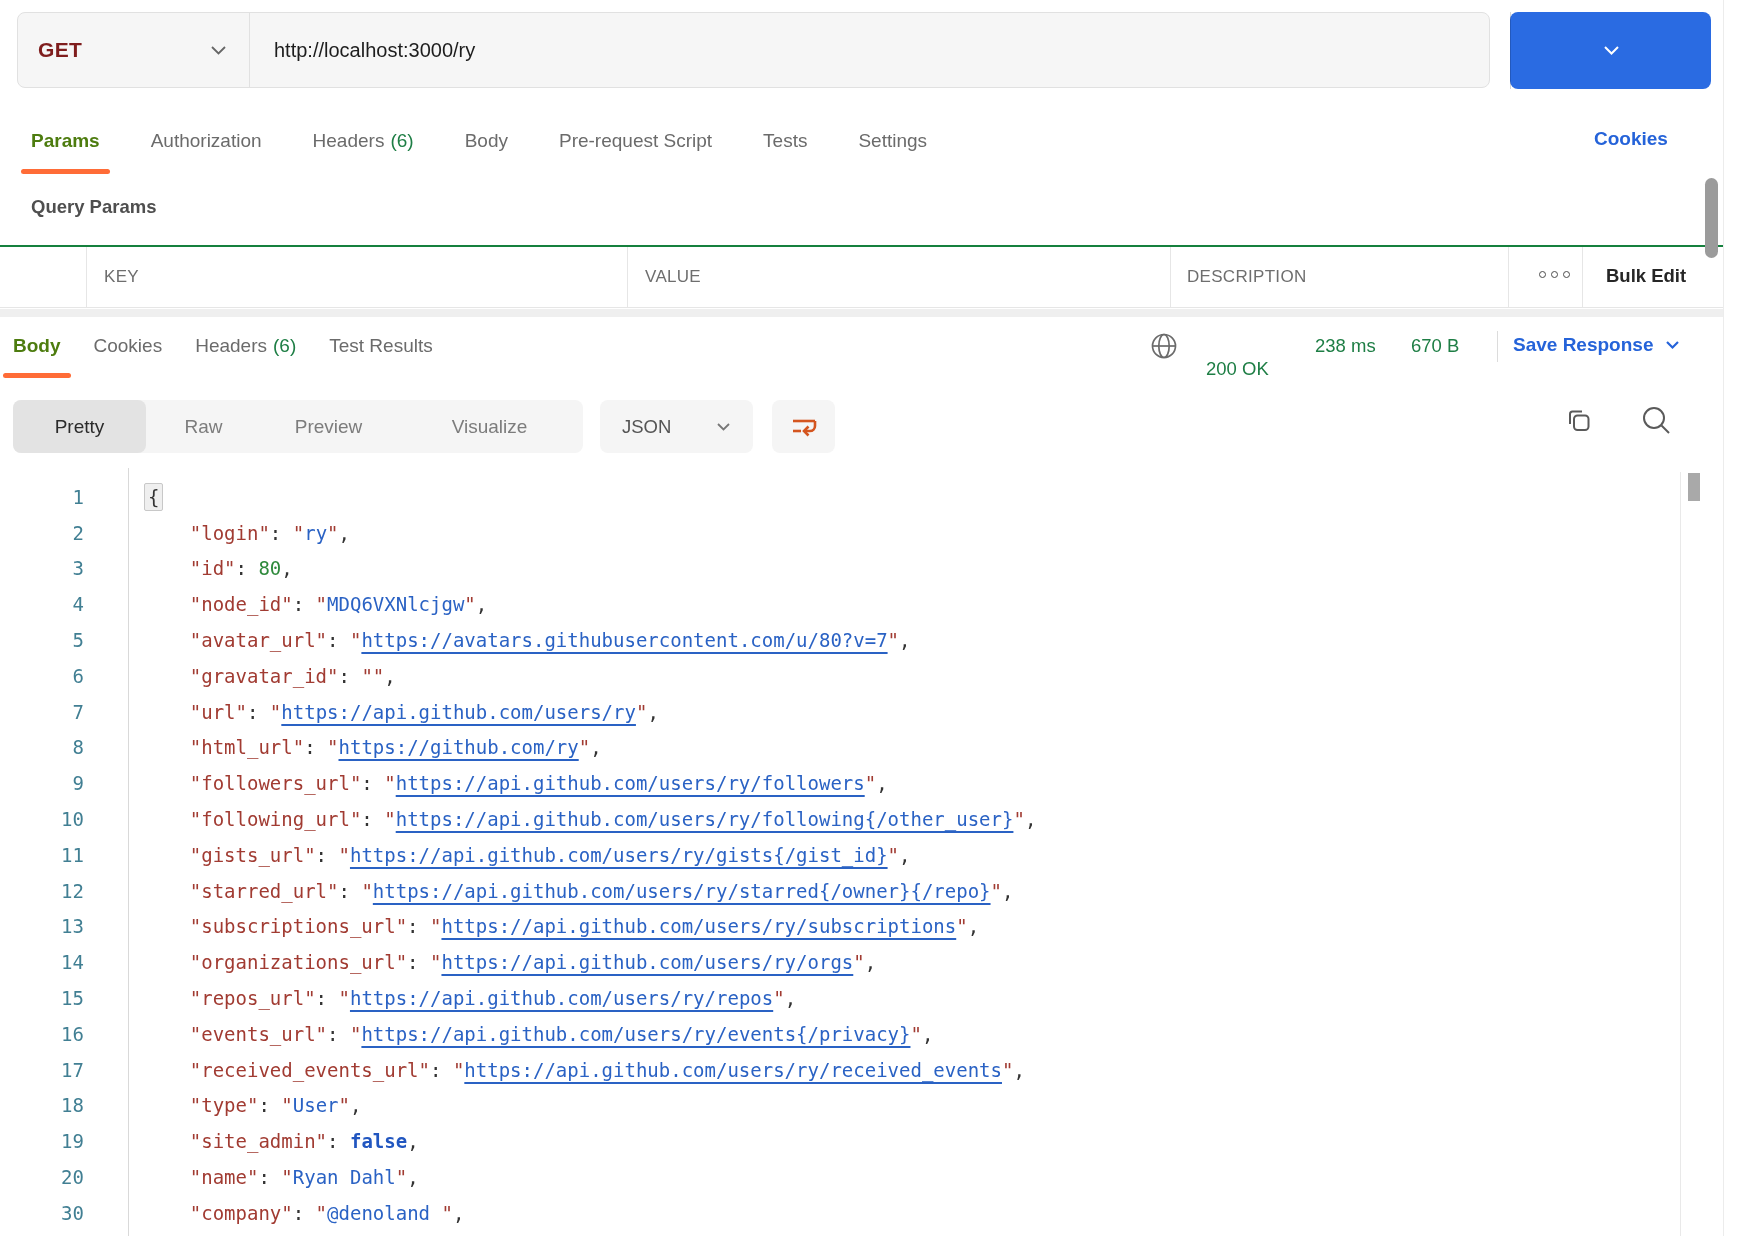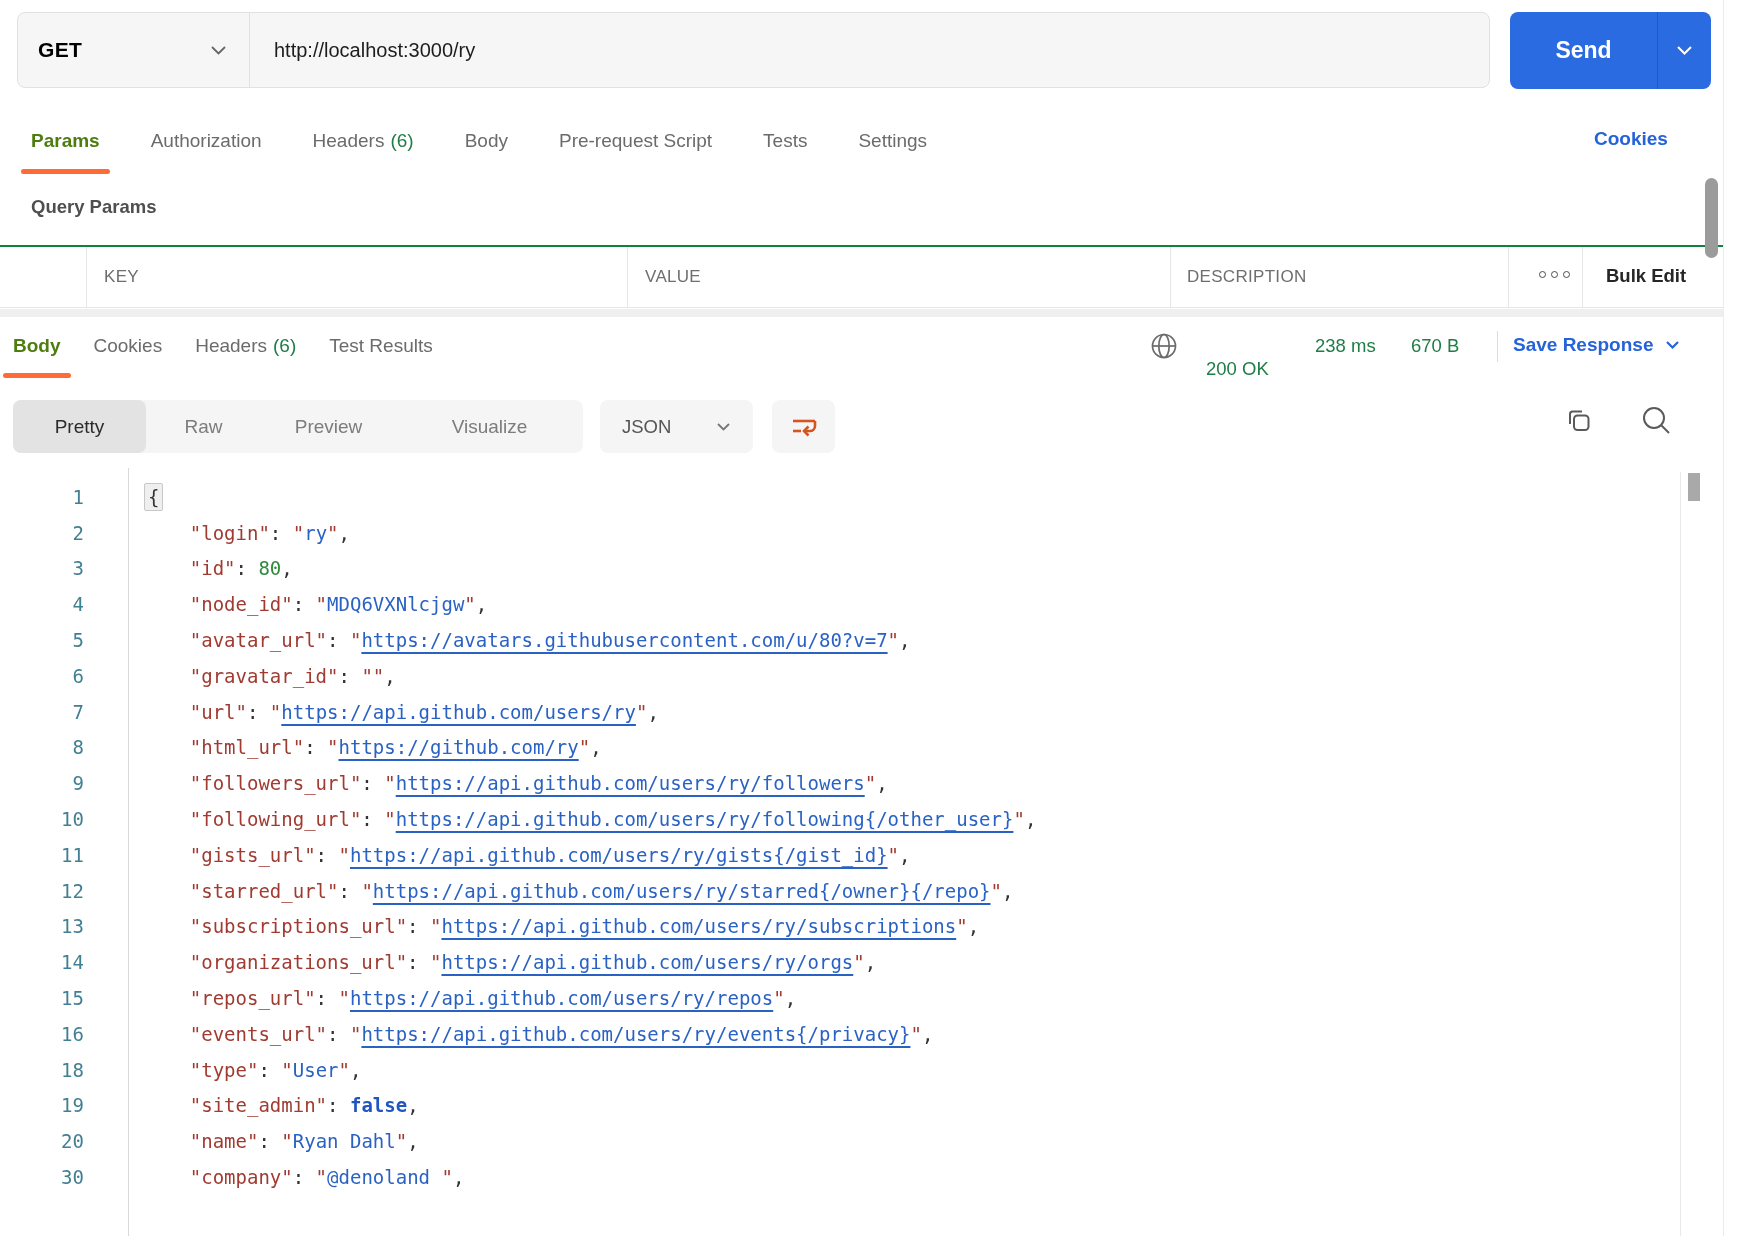--- a/index.html
+++ b/index.html
@@ -3,21 +3,21 @@
 <meta charset="utf-8">
 <style>
   html,body{margin:0;padding:0;background:#fff;}
   .screen{position:relative;width:1754px;height:1236px;overflow:hidden;background:#fff;
     font-family:"Liberation Sans",sans-serif;color:#1f1f1f;}
   
   .url-bar{position:absolute;left:17px;top:12px;width:1473px;height:76px;background:#f6f6f6;
     border:1px solid #e1e1e1;border-radius:8px;display:flex;align-items:center;box-sizing:border-box;}
   .method{width:232px;height:100%;display:flex;align-items:center;justify-content:space-between;
     padding:0 22px 0 20px;border-right:1px solid #e1e1e1;box-sizing:border-box;cursor:pointer;}
-  .method-label{font-size:21px;font-weight:700;color:#000000;letter-spacing:.3px;}
+  .method-label{font-size:21px;font-weight:700;color:#7f1d1d;letter-spacing:.3px;}
   .url-text{padding-left:24px;font-size:20px;color:#1d1d1d;}
   .send-btn{position:absolute;left:1510px;top:12px;width:201px;height:77px;background:#2a6be2;
     border-radius:8px;display:flex;color:#fff;cursor:pointer;}
   .send-main{width:147px;display:flex;align-items:center;justify-content:center;font-size:23px;font-weight:700;}
   .send-divider{width:1px;background:rgba(0,0,0,.16);}
   .send-caret{flex:1;display:flex;align-items:center;justify-content:center;}
   
   .req-tabs{position:absolute;left:31px;top:124px;display:flex;gap:51px;font-size:19px;color:#6b6b6b;height:34px;}
   .tab{position:relative;display:flex;align-items:center;cursor:pointer;white-space:nowrap;}
   .tab .count{color:#1e7e45;margin-left:6px;}
@@ -85,21 +85,20 @@
   <div class="url-bar">
     <div class="method">
       <span class="method-label">GET</span>
       <svg width="17" height="11" viewBox="0 0 17 11">
         <polyline points="2,2 8.5,8.5 15,2" fill="none" stroke="#666" stroke-width="1.8"></polyline>
       </svg>
     </div>
     <div class="url-text">http://localhost:3000/ry</div>
   </div>
   <div class="send-btn">
-    <span class="send-main">Send</span>
     <span class="send-divider"></span>
     <span class="send-caret">
       <svg width="17" height="11" viewBox="0 0 17 11">
         <polyline points="2,2 8.5,8.5 15,2" fill="none" stroke="#fff" stroke-width="2"></polyline>
       </svg>
     </span>
   </div>
 
   <div class="req-tabs" id="req-tabs">
       <div class="tab active">
@@ -275,20 +274,24 @@
       </div>
       <div class="code-line">
         <div class="line-num">15</div>
         <div class="line-content"><span class="tk-punc">    </span><span class="tk-key">"repos_url"</span><span class="tk-punc">: </span><span class="tk-q">"</span><span class="tk-link">https://api.github.com/users/ry/repos</span><span class="tk-q">"</span><span class="tk-punc">,</span></div>
       </div>
       <div class="code-line">
         <div class="line-num">16</div>
         <div class="line-content"><span class="tk-punc">    </span><span class="tk-key">"events_url"</span><span class="tk-punc">: </span><span class="tk-q">"</span><span class="tk-link">https://api.github.com/users/ry/events{/privacy}</span><span class="tk-q">"</span><span class="tk-punc">,</span></div>
       </div>
       <div class="code-line">
+        <div class="line-num">17</div>
+        <div class="line-content"><span class="tk-punc">    </span><span class="tk-key">"received_events_url"</span><span class="tk-punc">: </span><span class="tk-q">"</span><span class="tk-link">https://api.github.com/users/ry/received_events</span><span class="tk-q">"</span><span class="tk-punc">,</span></div>
+      </div>
+      <div class="code-line">
         <div class="line-num">18</div>
         <div class="line-content"><span class="tk-punc">    </span><span class="tk-key">"type"</span><span class="tk-punc">: </span><span class="tk-q">"</span><span class="tk-str">User</span><span class="tk-q">"</span><span class="tk-punc">,</span></div>
       </div>
       <div class="code-line">
         <div class="line-num">19</div>
         <div class="line-content"><span class="tk-punc">    </span><span class="tk-key">"site_admin"</span><span class="tk-punc">: </span><span class="tk-bool">false</span><span class="tk-punc">,</span></div>
       </div>
       <div class="code-line">
         <div class="line-num">20</div>
         <div class="line-content"><span class="tk-punc">    </span><span class="tk-key">"name"</span><span class="tk-punc">: </span><span class="tk-q">"</span><span class="tk-str">Ryan Dahl</span><span class="tk-q">"</span><span class="tk-punc">,</span></div>

